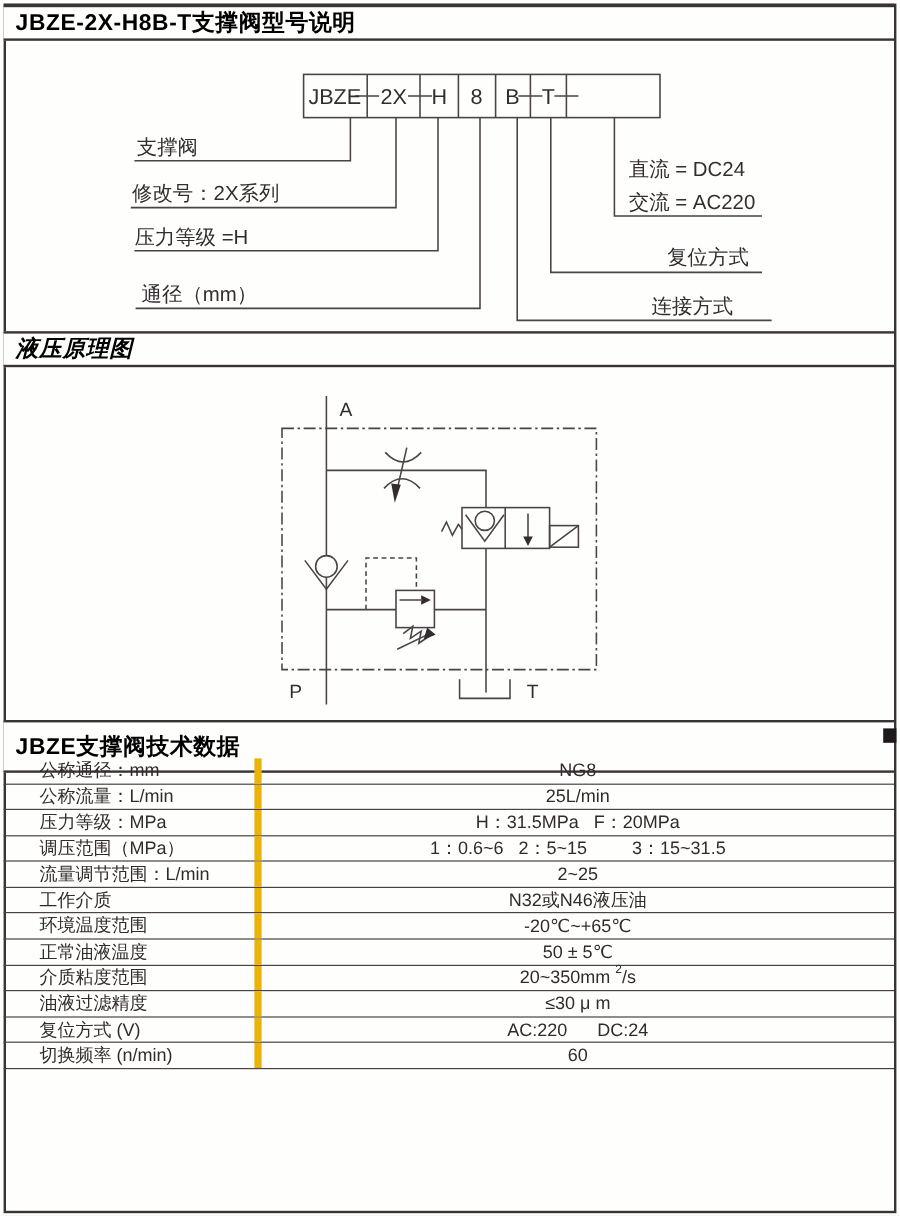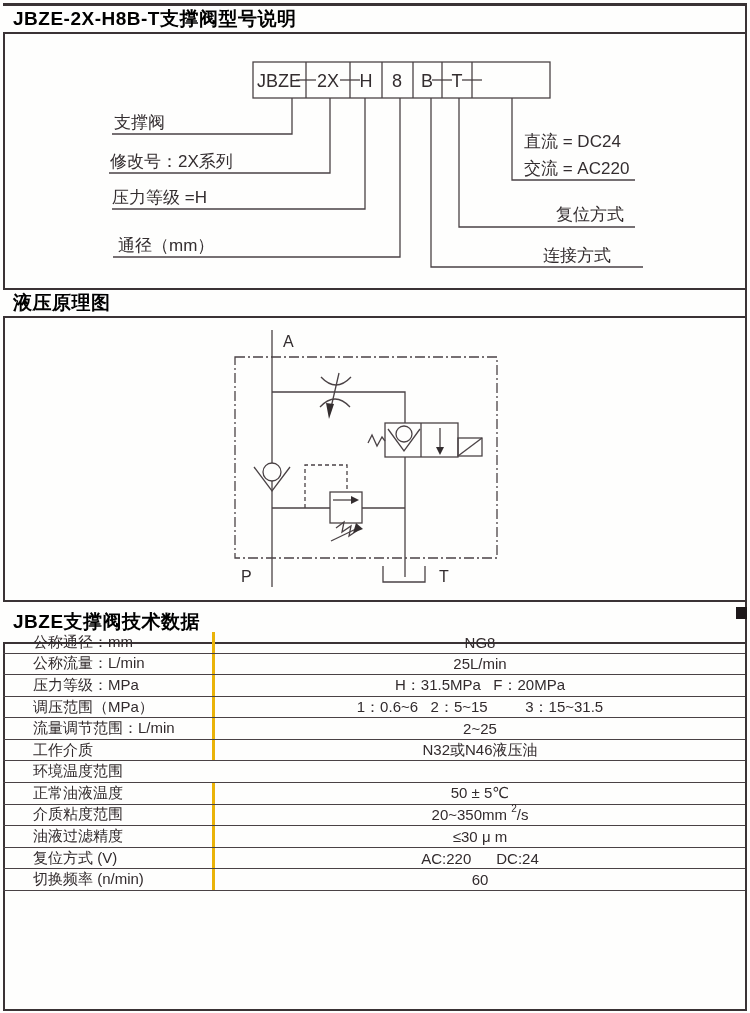--- a/index.html
+++ b/index.html
@@ -15,41 +15,41 @@
   .band{
     position:absolute;left:3px;width:742px;box-sizing:border-box;
     border-top:2px solid #3a3335;border-bottom:2px solid #3a3335;
     background:#fefefd;display:flex;align-items:center;
   }
   .band .band-title{
     font-weight:bold;font-size:19px;letter-spacing:0.5px;color:#000000;
     padding-left:10px;white-space:nowrap;
   }
   #band1{top:3px;height:31px;border-top-width:3px;}
-  #band2{top:288px;height:30px;}
+  #band2{top:276px;height:30px;font-style:italic;}
   #band3{top:600px;height:44px;}
   svg{position:absolute;left:0;}
   svg text{fill:#332d2f;stroke:none;}
   .ln{stroke:#4a4245;stroke-width:1.3;fill:none;}
   .fillshape{fill:#332d2f;stroke:none;}
   .whitefill{fill:#fefefd;}
   
   .spec-table{
     position:absolute;left:3px;top:632px;width:742px;height:259px;
     box-sizing:border-box;display:flex;flex-direction:column;
     border-bottom:1.5px solid #4a4245;
   }
   .spec-row{flex:1;display:flex;border-bottom:1px solid #4a4245;}
   .spec-row:last-child{border-bottom:none;}
   .spec-label{
     width:209px;box-sizing:border-box;display:flex;align-items:center;
     padding-left:30px;font-size:15px;white-space:pre;
   }
   .spec-value{
-    flex:1;border-left:3px solid #eab308;display:flex;align-items:center;
+    flex:1;border-left:6px solid #eab308;display:flex;align-items:center;
     justify-content:center;font-size:15px;white-space:pre;
   }
   .sup{font-size:10px;position:relative;top:-6px;}
   .print-mark{
     position:absolute;left:736px;top:607px;width:11px;height:12px;
     background:#1d181a;
   }
 </style>
 </head>
 <body>
@@ -189,20 +189,21 @@
     <div class="spec-row">
       <div class="spec-label">流量调节范围：L/min</div>
       <div class="spec-value">2~25</div>
     </div>
     <div class="spec-row">
       <div class="spec-label">工作介质</div>
       <div class="spec-value">N32或N46液压油</div>
     </div>
     <div class="spec-row">
       <div class="spec-label">环境温度范围</div>
+      <div class="spec-value">-20℃~+65℃</div>
     </div>
     <div class="spec-row">
       <div class="spec-label">正常油液温度</div>
       <div class="spec-value">50 ± 5℃</div>
     </div>
     <div class="spec-row">
       <div class="spec-label">介质粘度范围</div>
       <div class="spec-value"><span>20~350mm </span><span class="sup">2</span><span>/s</span></div>
     </div>
     <div class="spec-row">

